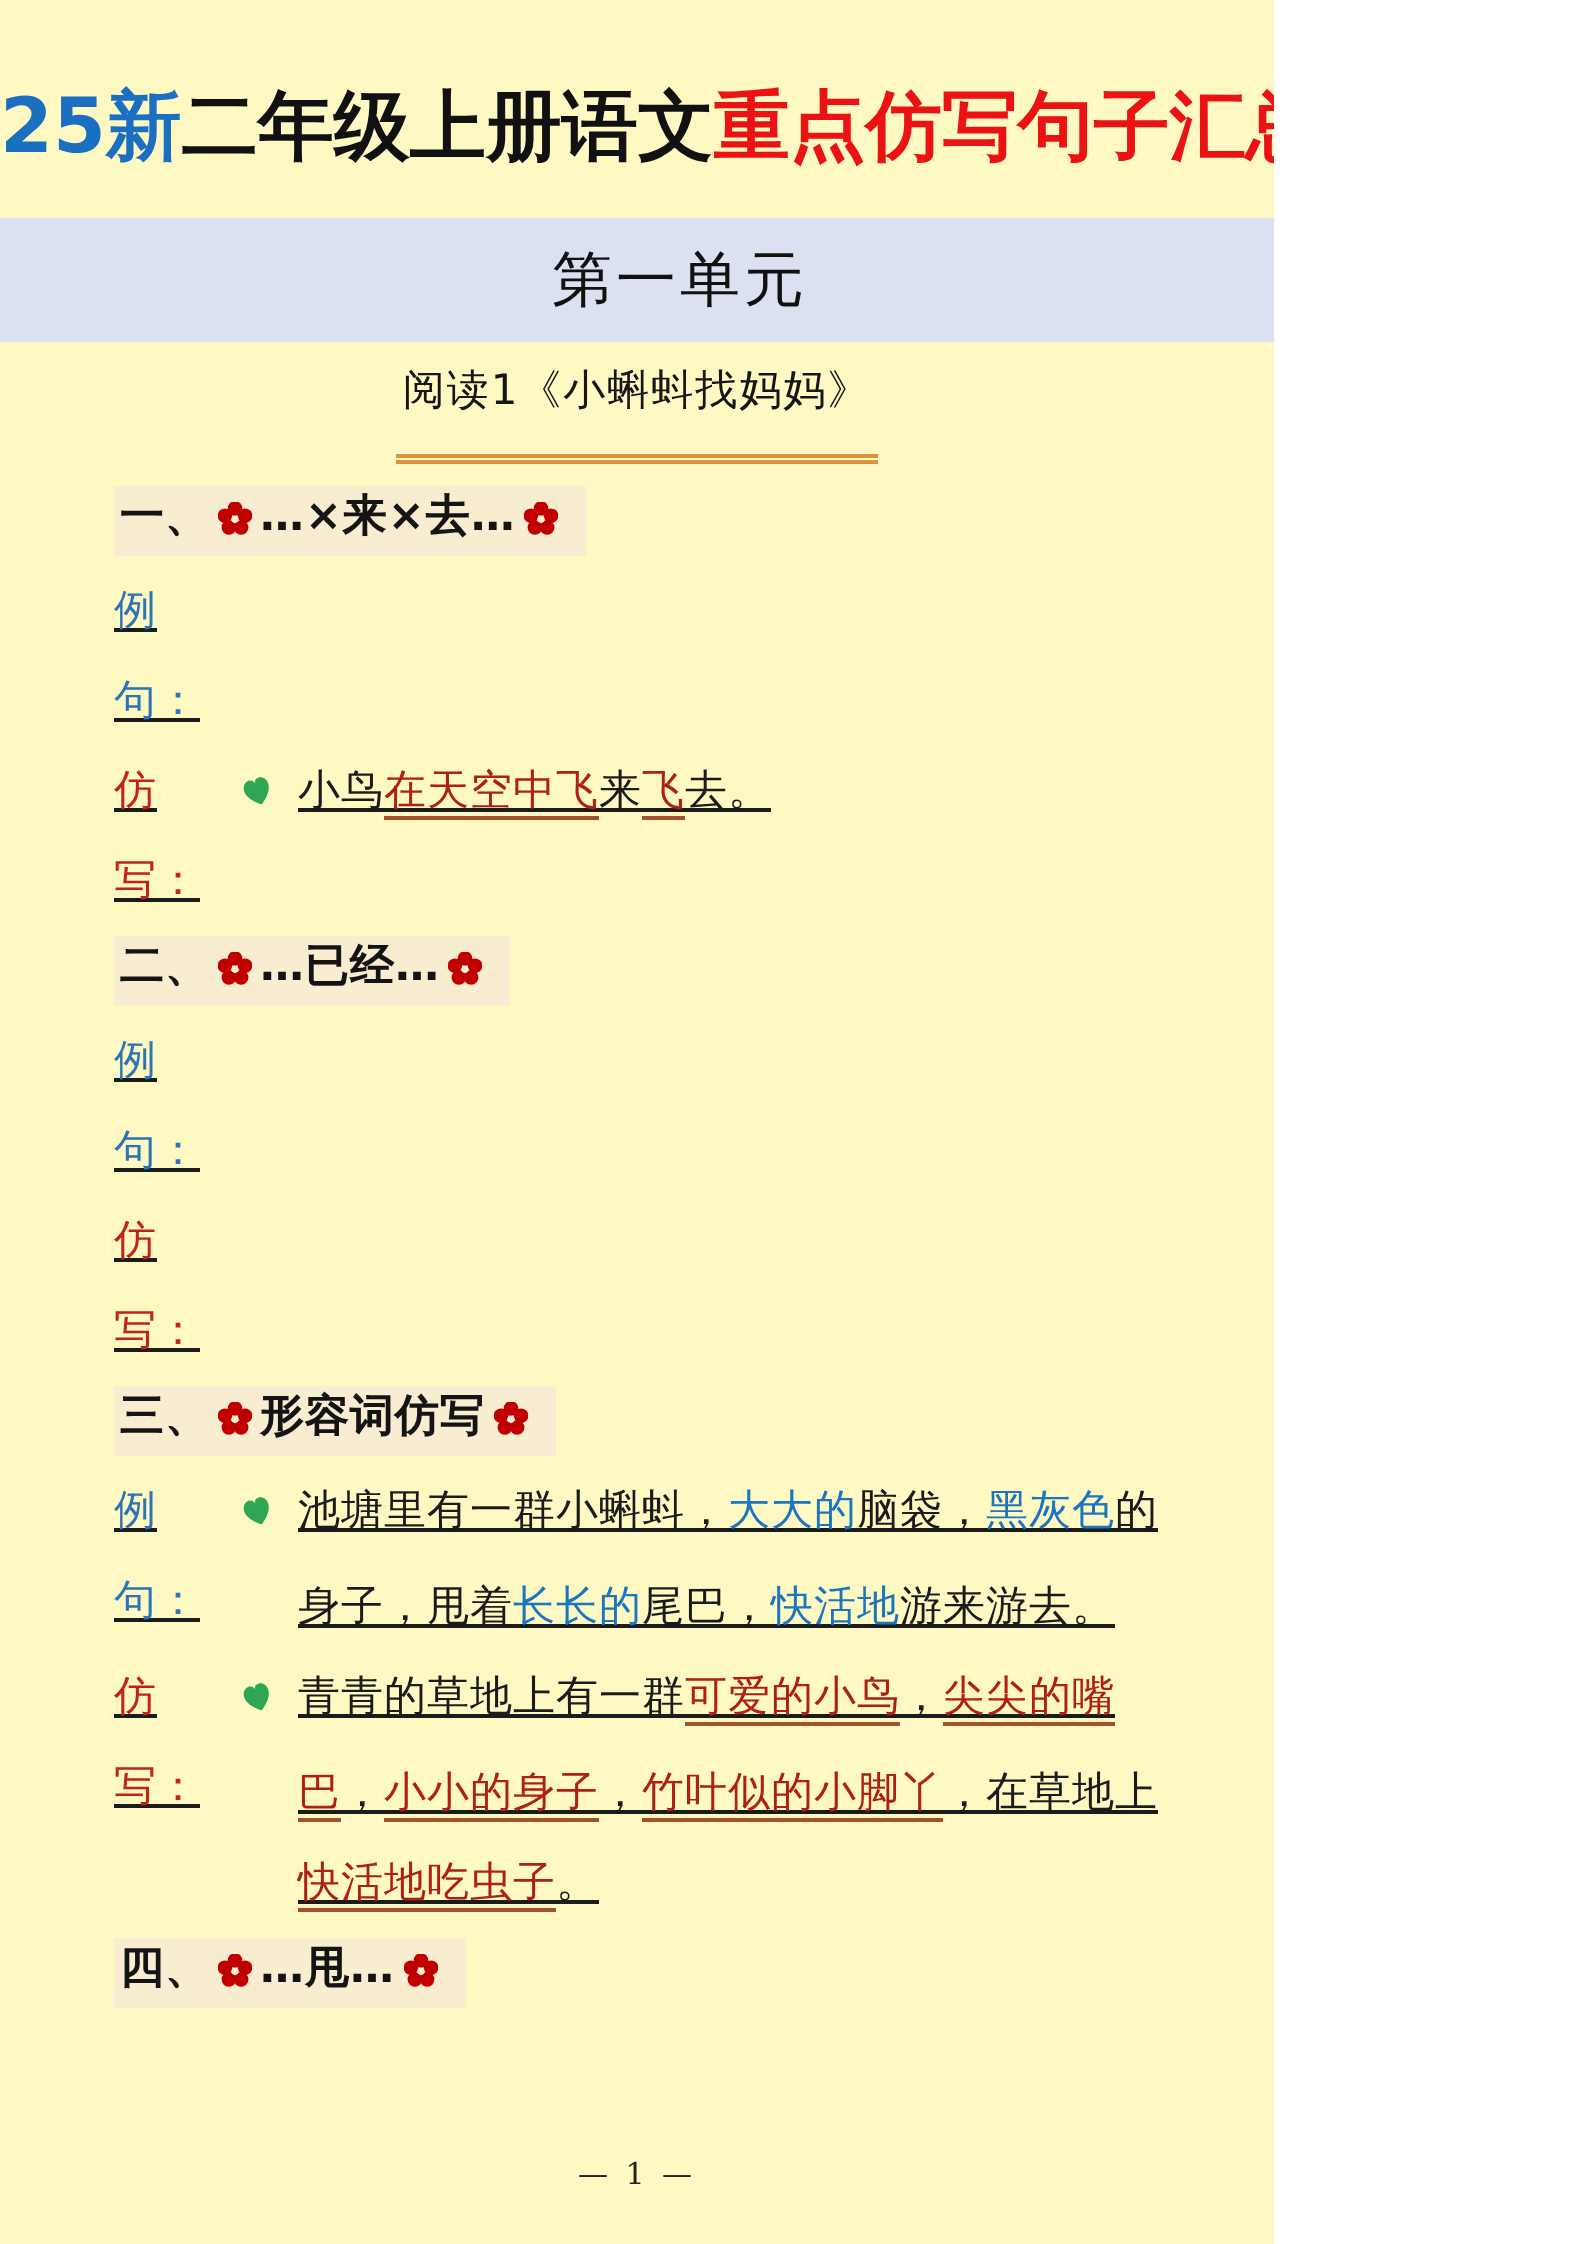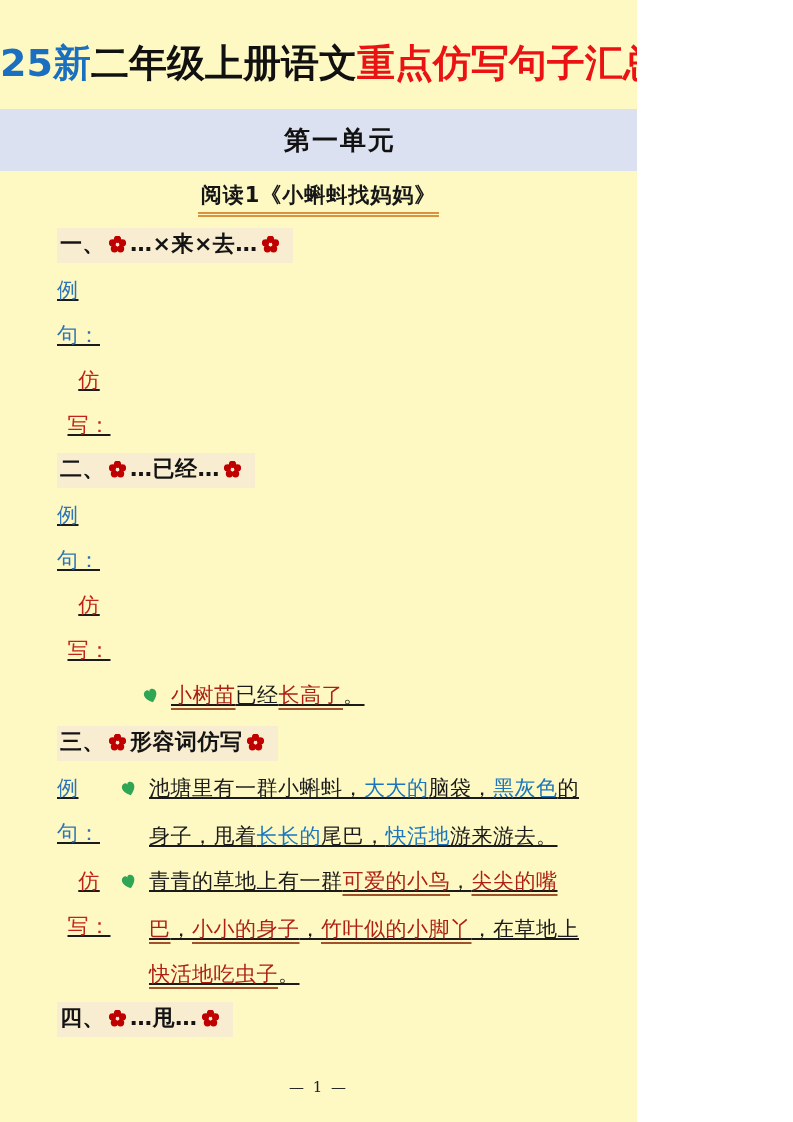--- a/index.html
+++ b/index.html
@@ -17,39 +17,39 @@
   .title{
     padding-top:38px; text-align:center; font-size:38px; font-weight:800;
     letter-spacing:0px; white-space:nowrap;
   }
   .title .t-blue{color:var(--title-blue);}
   .title .t-black{color:#111;}
   .title .t-red{color:var(--title-red);}
   .banner{
     width:680px; height:62px; margin:20px auto 0; background:var(--banner-bg);
     display:flex; align-items:center; justify-content:center;
-    font-size:26px; font-weight:700; color:#111; letter-spacing:2px;
+    font-size:30px; font-weight:400; color:#111; letter-spacing:2px;
   }
   .subtitle-wrap{ text-align:center; margin-top:10px; }
   .subtitle{
-    display:inline-block; font-size:21px; font-weight:700; color:#161616;
-    padding:0 3px 3px; border-bottom:5px double var(--sub-uline); letter-spacing:1px;
+    display:inline-block; font-size:21px; font-weight:400; color:#161616;
+    padding:0 3px 18px; border-bottom:5px double var(--sub-uline); letter-spacing:1px;
   }
   .content{ padding:6px 46px 0 57px; font-size:21px; letter-spacing:.5px; }
   .heading{ height:45px; display:flex; align-items:center; }
   .pill{
     display:inline-flex; align-items:center; background:var(--heading-bg);
     padding:3px 12px 5px 3px; font-weight:700; font-size:22px; color:#141414;
     line-height:1.2; gap:2px;
   }
   .flower{ display:inline-flex; color:var(--flower); margin:0 2px; }
   .row{ display:flex; align-items:flex-start;text-decoration:underline; }
   .lbl{ flex:0 0 64px; line-height:45px; }
   .lbl-ex{ color:var(--label-blue); }
-  .lbl-im{ color:var(--label-red);text-align:center; }
+  .lbl-im{ color:var(--label-red); }
   .row.cont .lbl{ flex-basis:86px; }
   .sbody{ margin:0; flex:1; line-height:45px; padding-left:28px; text-indent:-28px; }
   .bullet{ display:inline-block; width:28px; text-indent:0; color:var(--bullet); vertical-align:-3px; }
   .seg-k{ color:var(--ink); }
   .seg-b{ color:var(--text-blue); }
   .seg-r{
     color:var(--text-red);
     text-decoration:underline; text-decoration-thickness:2px;
     text-underline-offset:6px; text-decoration-color:var(--uline);
   }
@@ -103,64 +103,61 @@
                 <circle cx="10" cy="10.2" r="2.1" fill="#f8edd0"></circle>
               </svg>
             </span>
           </span>
         </div>
         <div class="row">
           <span class="lbl lbl-ex">例句：</span>
         </div>
         <div class="row">
           <span class="lbl lbl-im">仿写：</span>
-        </div>
-      </section>
-      <section>
-        <div class="heading">
-          <span class="pill">
-            <span>二、</span>
-            <span class="flower">
-              <svg width="17" height="17" viewBox="0 0 20 20">
-                <g fill="currentColor">
-                  <circle cx="10" cy="3.8" r="4.3"></circle>
-                  <circle cx="15.9" cy="8.1" r="4.3"></circle>
-                  <circle cx="13.6" cy="15" r="4.3"></circle>
-                  <circle cx="6.4" cy="15" r="4.3"></circle>
-                  <circle cx="4.1" cy="8.1" r="4.3"></circle>
-                </g>
-                <circle cx="10" cy="10.2" r="2.1" fill="#f8edd0"></circle>
-              </svg>
-            </span>
-            <span>…已经…</span>
-            <span class="flower">
-              <svg width="17" height="17" viewBox="0 0 20 20">
-                <g fill="currentColor">
-                  <circle cx="10" cy="3.8" r="4.3"></circle>
-                  <circle cx="15.9" cy="8.1" r="4.3"></circle>
-                  <circle cx="13.6" cy="15" r="4.3"></circle>
-                  <circle cx="6.4" cy="15" r="4.3"></circle>
-                  <circle cx="4.1" cy="8.1" r="4.3"></circle>
-                </g>
-                <circle cx="10" cy="10.2" r="2.1" fill="#f8edd0"></circle>
-              </svg>
-            </span>
-          </span>
-        </div>
-        <div class="row">
-          <span class="lbl lbl-ex">例句：</span>
-        </div>
-        <div class="row">
-          <span class="lbl lbl-im">仿写：</span>
-        </div>
-        <div class="row cont">
-          <span class="lbl lbl-empty"></span>
           <p class="sbody"><span class="bullet"><svg width="15" height="19" viewBox="0 0 22 24">
                 <path fill="currentColor" transform="rotate(-18 11 12)" d="M11.2 22.5 C5.5 18.2 2 13.8 2 9.3 C2 5.6 4.6 3 7.6 3 C9.7 3 11 4.3 11.2 6.2 C11.5 4.3 12.8 3 14.9 3 C17.9 3 20.5 5.6 20.5 9.3 C20.5 13.8 17 18.2 11.2 22.5 Z"></path>
-              </svg></span><span class="seg-r">小树苗</span><span class="seg-k">已经</span><span class="seg-r">长高了</span><span class="seg-k">。</span></p>
+              </svg></span><span class="seg-k">小鸟</span><span class="seg-r">在天空中飞</span><span class="seg-k">来</span><span class="seg-r">飞</span><span class="seg-k">去。</span></p>
+        </div>
+      </section>
+      <section>
+        <div class="heading">
+          <span class="pill">
+            <span>二、</span>
+            <span class="flower">
+              <svg width="17" height="17" viewBox="0 0 20 20">
+                <g fill="currentColor">
+                  <circle cx="10" cy="3.8" r="4.3"></circle>
+                  <circle cx="15.9" cy="8.1" r="4.3"></circle>
+                  <circle cx="13.6" cy="15" r="4.3"></circle>
+                  <circle cx="6.4" cy="15" r="4.3"></circle>
+                  <circle cx="4.1" cy="8.1" r="4.3"></circle>
+                </g>
+                <circle cx="10" cy="10.2" r="2.1" fill="#f8edd0"></circle>
+              </svg>
+            </span>
+            <span>…已经…</span>
+            <span class="flower">
+              <svg width="17" height="17" viewBox="0 0 20 20">
+                <g fill="currentColor">
+                  <circle cx="10" cy="3.8" r="4.3"></circle>
+                  <circle cx="15.9" cy="8.1" r="4.3"></circle>
+                  <circle cx="13.6" cy="15" r="4.3"></circle>
+                  <circle cx="6.4" cy="15" r="4.3"></circle>
+                  <circle cx="4.1" cy="8.1" r="4.3"></circle>
+                </g>
+                <circle cx="10" cy="10.2" r="2.1" fill="#f8edd0"></circle>
+              </svg>
+            </span>
+          </span>
+        </div>
+        <div class="row">
+          <span class="lbl lbl-ex">例句：</span>
+        </div>
+        <div class="row">
+          <span class="lbl lbl-im">仿写：</span>
         </div>
       </section>
       <section>
         <div class="heading">
           <span class="pill">
             <span>三、</span>
             <span class="flower">
               <svg width="17" height="17" viewBox="0 0 20 20">
                 <g fill="currentColor">
                   <circle cx="10" cy="3.8" r="4.3"></circle>

